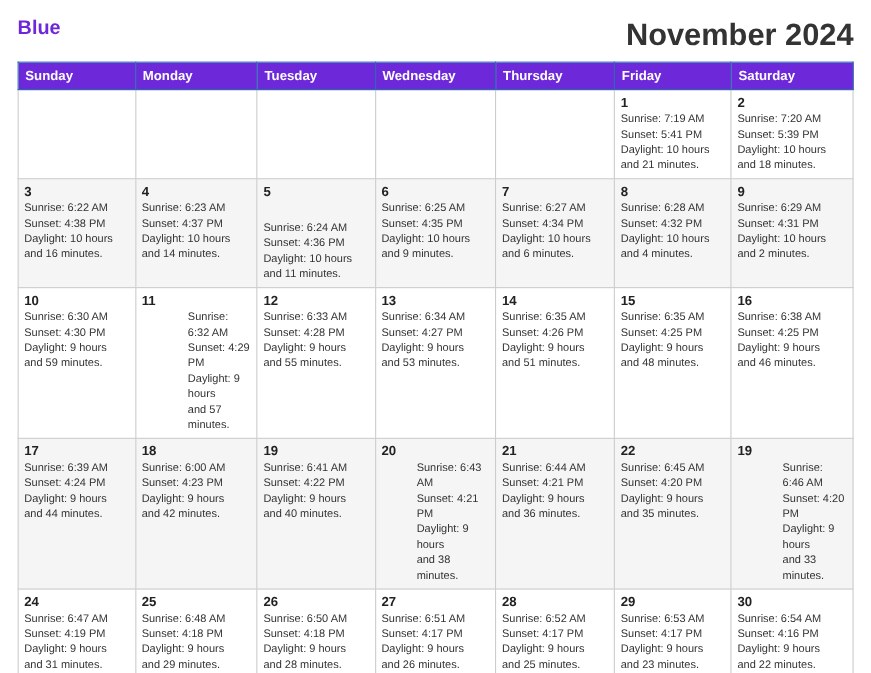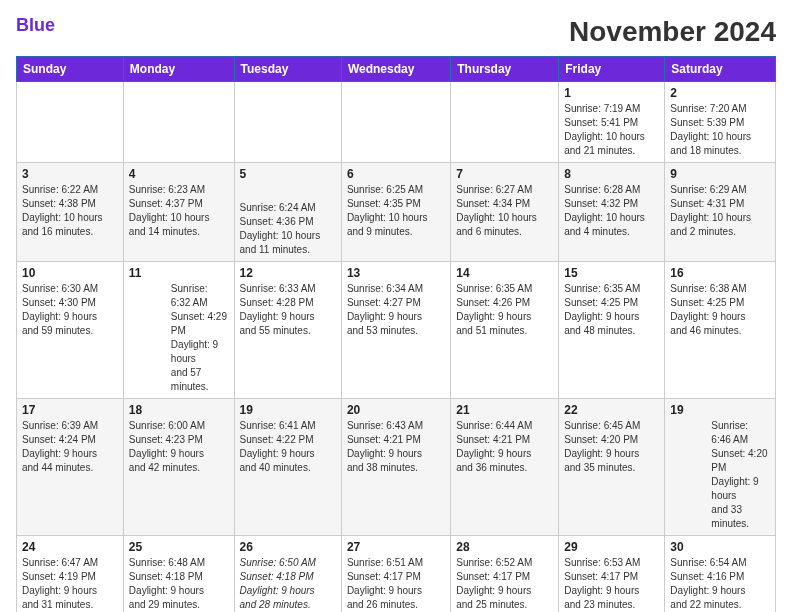--- a/index.html
+++ b/index.html
@@ -248,21 +248,21 @@
         </td>
         <td>
           <span class="day-number">19</span>
           <div class="day-info" style="white-space: pre-line;">Sunrise: 6:41 AM
 Sunset: 4:22 PM
 Daylight: 9 hours
 and 40 minutes.</div>
         </td>
         <td>
           <span class="day-number">20</span>
-          <div class="day-info" style="white-space: pre-line;">Sunrise: 6:43 AM
+          <div class="day-info" style="white-space: pre-line; margin-left: 32px;">Sunrise: 6:43 AM
 Sunset: 4:21 PM
 Daylight: 9 hours
 and 38 minutes.</div>
         </td>
         <td>
           <span class="day-number">21</span>
           <div class="day-info" style="white-space: pre-line;">Sunrise: 6:44 AM
 Sunset: 4:21 PM
 Daylight: 9 hours
 and 36 minutes.</div>
@@ -292,21 +292,21 @@
         </td>
         <td>
           <span class="day-number">25</span>
           <div class="day-info" style="white-space: pre-line;">Sunrise: 6:48 AM
 Sunset: 4:18 PM
 Daylight: 9 hours
 and 29 minutes.</div>
         </td>
         <td>
           <span class="day-number">26</span>
-          <div class="day-info" style="white-space: pre-line; font-style: italic;">Sunrise: 6:50 AM
+          <div class="day-info" style="white-space: pre-line;">Sunrise: 6:50 AM
 Sunset: 4:18 PM
 Daylight: 9 hours
 and 28 minutes.</div>
         </td>
         <td>
           <span class="day-number">27</span>
           <div class="day-info" style="white-space: pre-line;">Sunrise: 6:51 AM
 Sunset: 4:17 PM
 Daylight: 9 hours
 and 26 minutes.</div>

